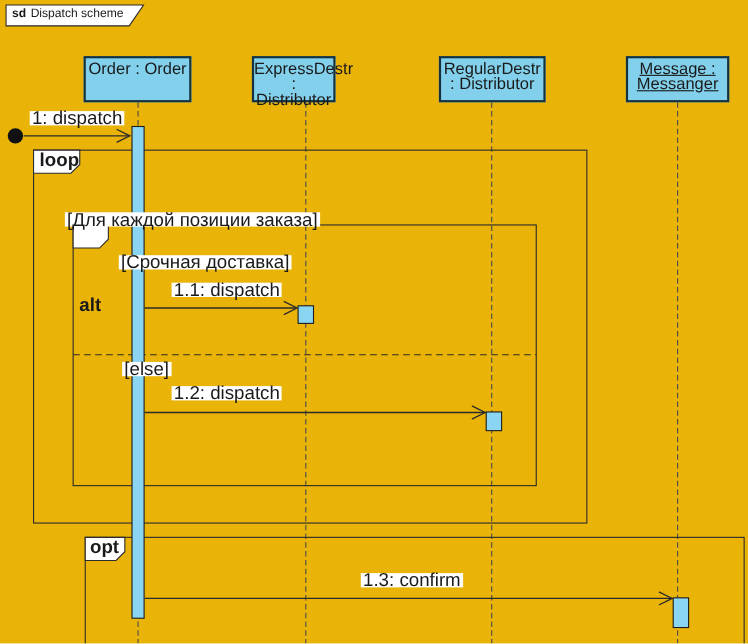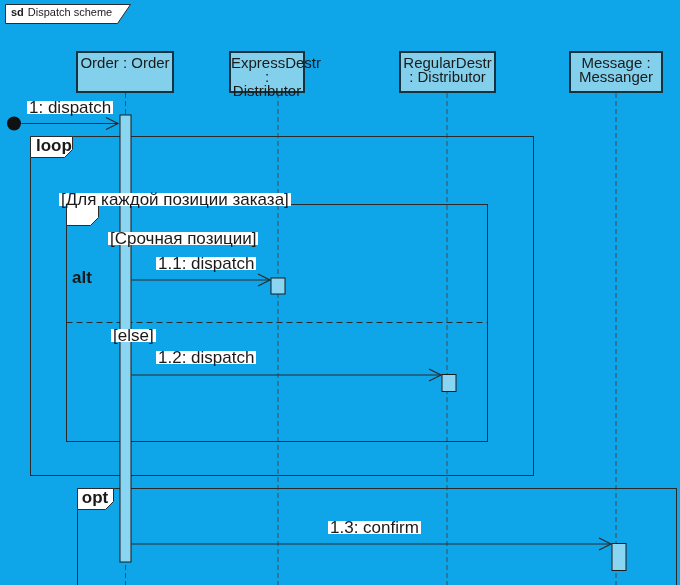--- a/index.html
+++ b/index.html
@@ -1,17 +1,17 @@
 <!DOCTYPE html>
 <html style="--node-fill: #82D0EC; --node-border: #16323E; --activation-fill: #8AD6F2; --line: #2B2B2B; --text: #1A1A1A;"><head>
 <meta charset="utf-8">
 <style>
   html,body{margin:0;padding:0;background:#fff;}
   .canvas{
-    position:relative;width:680px;height:585px;overflow:hidden;background:#0ea5e9;
+    position:relative;width:680px;height:585px;overflow:hidden;background:#eab308;
     font-family:"Liberation Sans",sans-serif;color:var(--text,#1a1a1a);
   }
   .canvas svg{position:absolute;left:0;top:0;z-index:1;}
   .txt{position:absolute;z-index:3;font-size:17px;line-height:13px;white-space:nowrap;}
   .lbl{background:#fff;padding:0 2px;}
   .op{font-weight:bold;z-index:3;text-align:center;}
   .frame-title{position:absolute;left:11px;top:6px;z-index:3;font-size:11px;white-space:nowrap;}
   .frame-title .kw{font-weight:bold;margin-right:4px;}
   .head{
     position:absolute;top:51px;height:42px;z-index:2;box-sizing:border-box;
@@ -80,31 +80,31 @@
     <div></div>
   </div>
   <div class="head" style="left:229px;width:76px;">
     <div>ExpressDestr</div>
     <div>: Distributor</div>
   </div>
   <div class="head" style="left:399px;width:97px;">
     <div>RegularDestr</div>
     <div>: Distributor</div>
   </div>
-  <div class="head" style="left:569px;width:94px;">
+  <div class="head" style="left:569px;width:94px;text-decoration:underline;">
     <div>Message :</div>
     <div>Messanger</div>
   </div>
 
   <div class="txt op" style="left:36px;top:139px;width:32px;">loop</div>
   <div class="txt op" style="left:70px;top:223px;width:24px;margin-top:48px;">alt</div>
   <div class="txt op" style="left:81px;top:491px;width:28px;">opt</div>
 
   <div class="txt lbl" style="left:59px;top:165px;margin-top:28px;">[Для каждой позиции заказа]</div>
-  <div class="txt lbl" style="left:108px;top:232px;">[Срочная позиции]</div>
+  <div class="txt lbl" style="left:108px;top:232px;">[Срочная доставка]</div>
   <div class="txt lbl" style="left:111px;top:329px;">[else]</div>
 
   <div class="txt lbl" style="left:27px;top:101px;">1: dispatch</div>
   <div class="txt lbl" style="left:156px;top:257px;">1.1: dispatch</div>
   <div class="txt lbl" style="left:156px;top:351px;">1.2: dispatch</div>
   <div class="txt lbl" style="left:328px;top:521px;text-align:right;">1.3: confirm</div>
 
 </div>
 
 </body></html>

